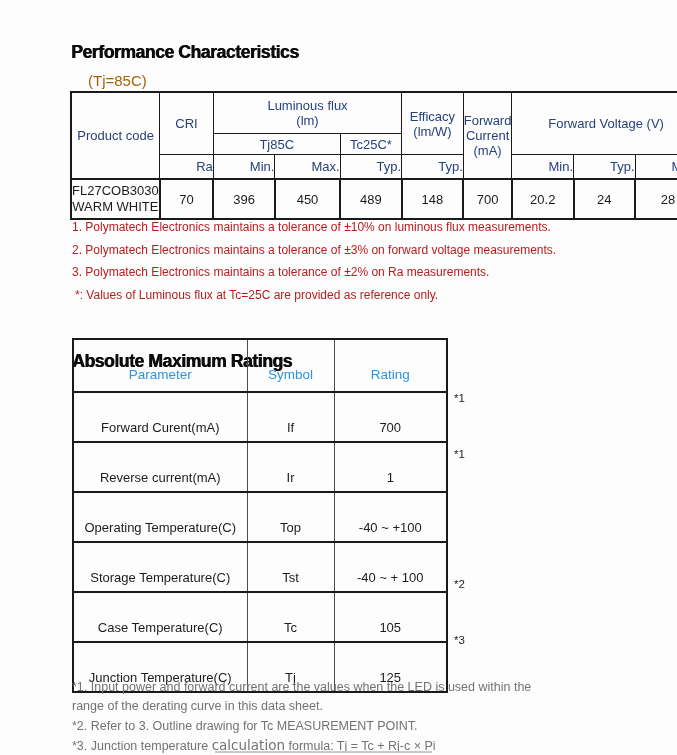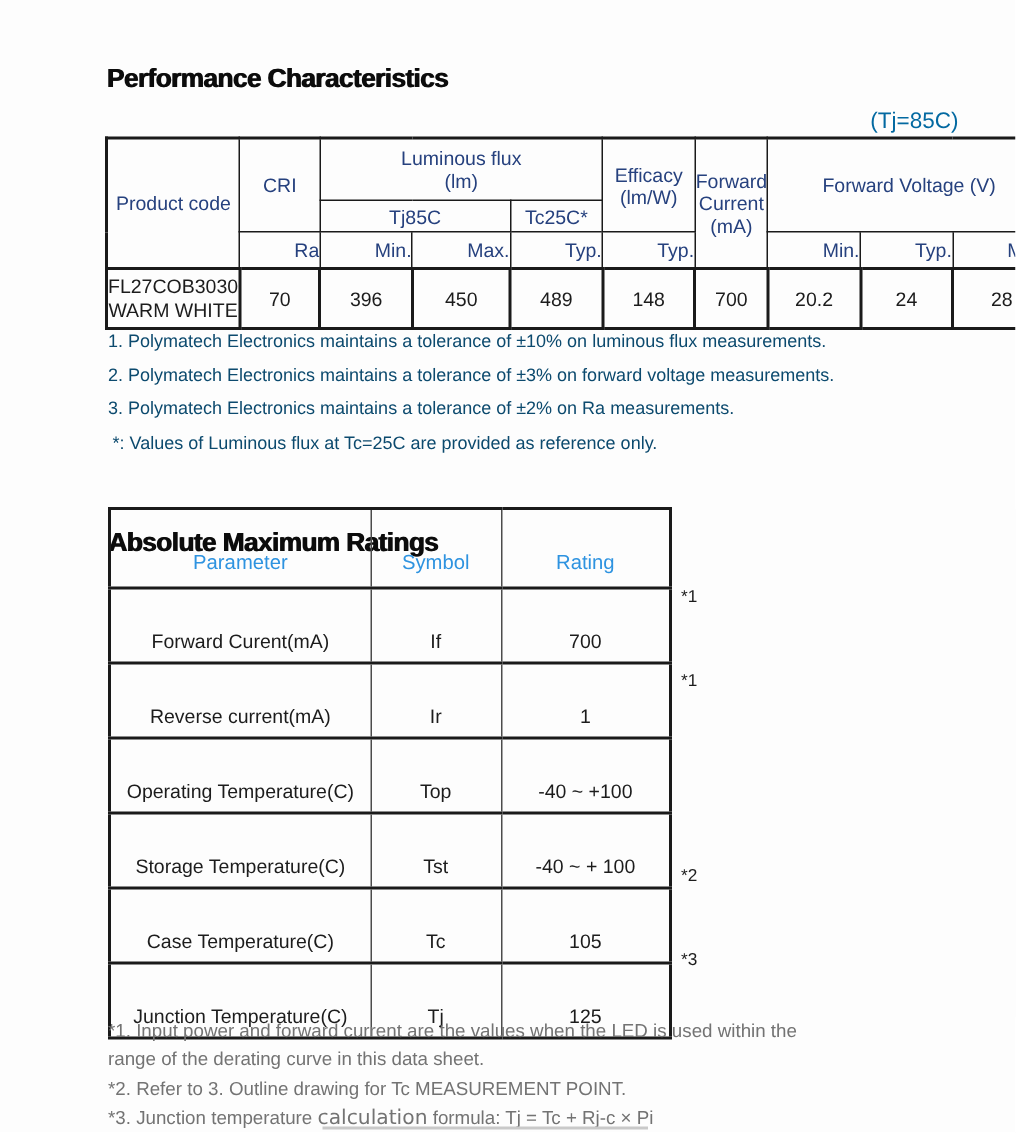--- a/index.html
+++ b/index.html
@@ -10,22 +10,22 @@
   }
   .sect-title {
     position:absolute; margin:0; font-size:17.5px; font-weight:bold;
     letter-spacing:-0.4px; color:#0c0c0c;
     text-shadow:0.7px 0 0 #0c0c0c;
     white-space:nowrap;
   }
   .title-perf { left:71px; top:42px; }
   .title-amr  { left:72px; top:303px;margin-top:48px; }
   .cond {
-    position:absolute; left:71px; top:72px; width:568px;
-    text-align:right; font-size:15px; color:#0369a1;
+    position:absolute; left:88px; top:72px; width:568px;
+    text-align:left; font-size:15px; color:#a16207;
   }
   
   table.t1 {
     position:absolute; left:70px; top:91px;
     border-collapse:collapse; table-layout:fixed;
     border:2px solid var(--border);
   }
   table.t1 td {
     border:1px solid var(--border);
     padding:0; text-align:center; vertical-align:middle;
@@ -47,21 +47,21 @@
   table.t2 td {
     border-top:2px solid var(--border); border-bottom:2px solid var(--border);
     border-left:1px solid #4c4c4c; border-right:1px solid #4c4c4c;
     height:42px; padding:0 0 6px 0; text-align:center; vertical-align:bottom;
     font-size:13px; overflow:hidden;
   }
   table.t2 tr.h2r td { color:var(--t2c); font-size:13.5px; padding-bottom:9px; }
   
   .notes {
     position:absolute; left:72px; top:216px; width:560px;
-    font-size:12px; line-height:22.6px; color:#0c4a6e;
+    font-size:12px; line-height:22.6px; color:#b91c1c;
   }
   .notes .note:last-child { padding-left:3px; }
   .foot {
     position:absolute; left:72px; top:678px; width:575px;
     font-size:12.5px; line-height:19.3px; color:#737373;
   }
   .foot .alt {
     font-family:"DejaVu Sans", sans-serif; font-size:13.5px;margin-top:24px;
   }
   .marker {

